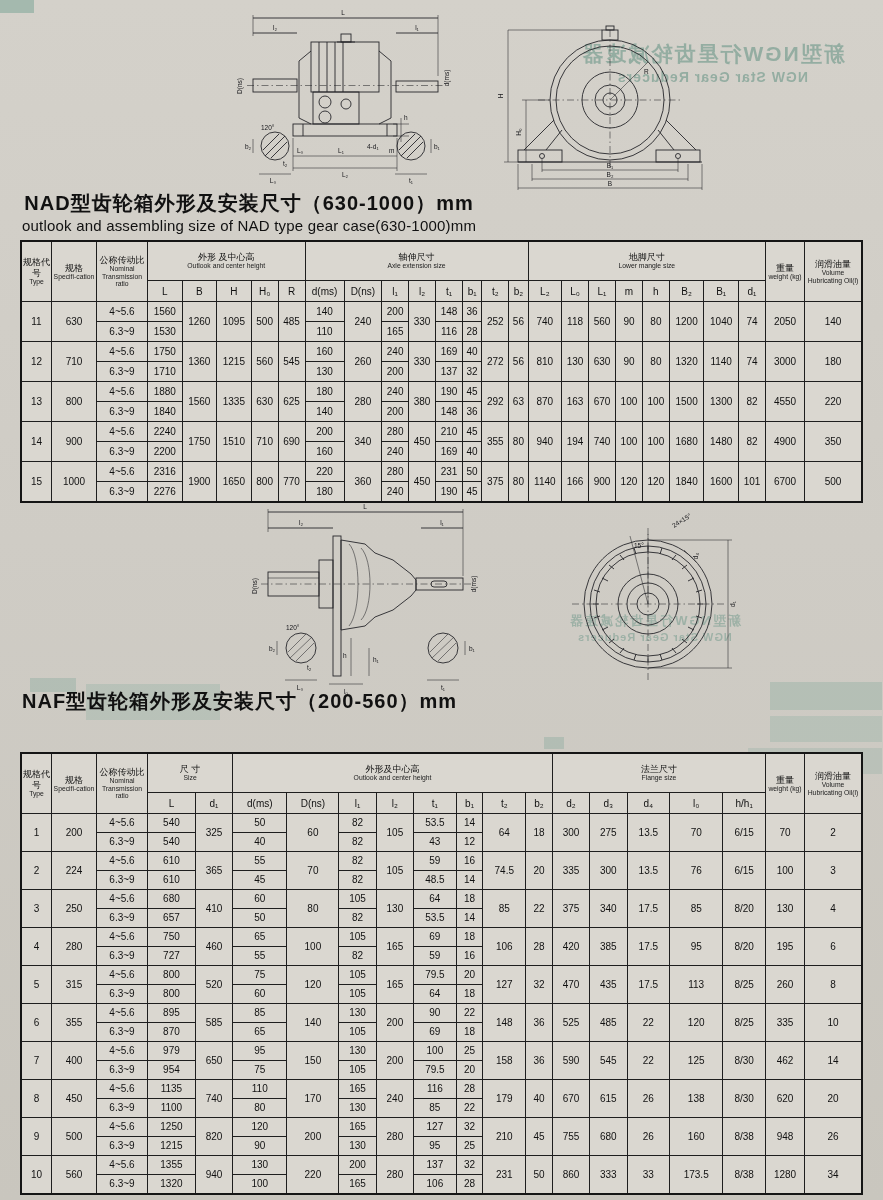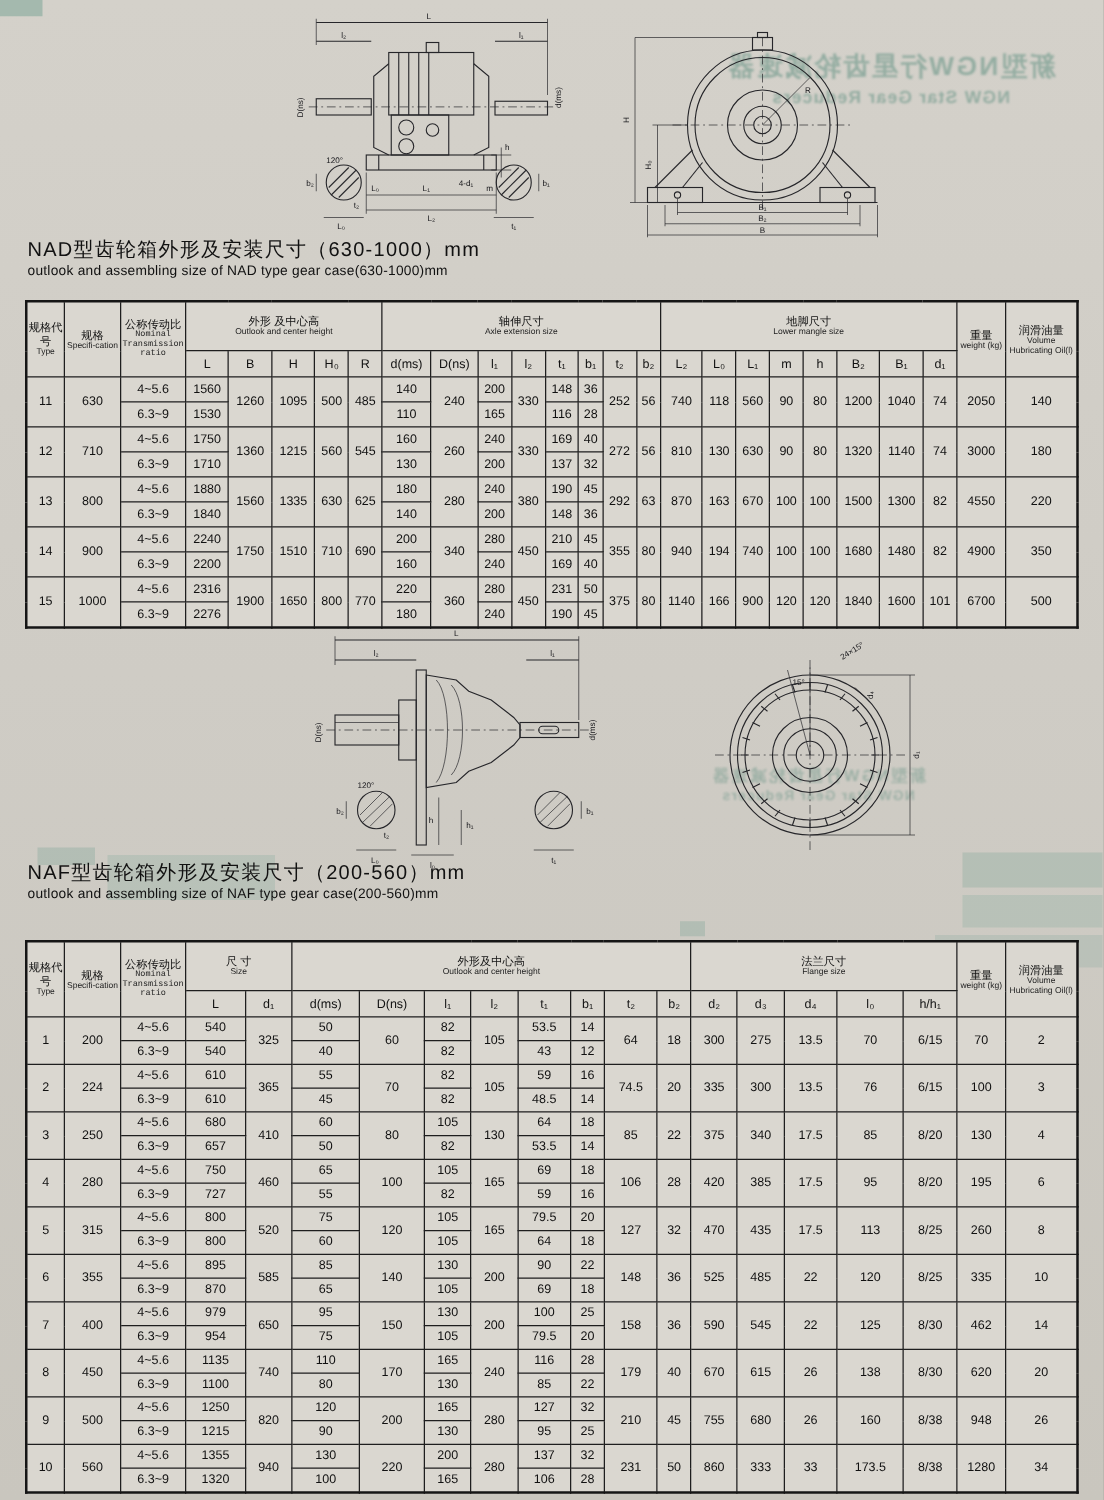--- a/index.html
+++ b/index.html
@@ -1,34 +1,34 @@
 <!DOCTYPE html>
 <html><head>
 <meta charset="utf-8">
 <style>
   html,body{margin:0;padding:0;background:#a9a69f;}
   .page{position:relative;width:883px;height:1200px;overflow:hidden;
         background:linear-gradient(180deg,#d4d1ca 0%,#cfccc5 45%,#c9c6be 100%);
         font-family:"Liberation Sans",sans-serif;color:#111;}
   
   .title-block{position:absolute;left:22px;}
-  .title-cn{font-size:16px;font-weight:400;letter-spacing:1px;text-align:center;}
-  .title-en{font-size:11px;letter-spacing:.2px;}
+  .title-cn{font-size:20px;font-weight:700;letter-spacing:1px;text-align:center;}
+  .title-en{font-size:15px;letter-spacing:.2px;}
   
   table{border-collapse:collapse;width:843px;background:#dad7d0;border:2px solid #151515;}
   th,td{border:1px solid #1e1e1e;text-align:center;vertical-align:middle;padding:0 1px;}
   td{font-size:10px;line-height:1;}
   #nad-table td{height:19px;}
   #naf-table td{height:18px;}
   th{font-weight:normal;}
   th .th-cn{display:block;font-size:9px;line-height:1.15;}
   th .th-en{display:block;font-size:6.8px;line-height:1.1;color:#222;}
   tr.colhead-row th{font-size:10px;height:20px;}
   th.group{height:38px;}
-  th.w-type{width:27px;}  th.w-spec{width:42px;text-align:center;}  th.w-ratio{width:48px;font-family:Liberation Mono, monospace;}
+  th.w-type{width:27px;}  th.w-spec{width:42px;text-align:center;}  th.w-ratio{width:48px;}
   th.w-weight{width:36px;} th.w-oil{width:54px;border-radius:18px;}
   
   .draw{position:absolute;}
   .draw svg line,.draw svg path,.draw svg rect,.draw svg circle,.draw svg polyline,.draw svg polygon
        {stroke:#26262a;fill:none;stroke-width:.9;}
   .draw svg text{font-size:6.5px;fill:#16161a;stroke:none;font-family:"Liberation Sans",sans-serif;}
   .draw svg .thin{stroke-width:.55;}
   
   .ghost{position:absolute;transform:scaleX(-1);color:rgba(45,115,96,.38);
          font-weight:bold;filter:blur(.7px);text-align:center;line-height:1.35;}
@@ -534,21 +534,20 @@
 
       <line x1="172" y1="38" x2="172" y2="166" class="thin"></line>
         <line x1="92" y1="38" x2="176" y2="38" class="thin"></line>
         <line x1="92" y1="166" x2="176" y2="166" class="thin"></line>
       <text transform="rotate(-90 179 102)" x="179" y="102" text-anchor="middle">d₁</text>
     </svg>
   </div>
 
   <div class="title-block" style="top:688px;">
     <div class="title-cn">NAF型齿轮箱外形及安装尺寸（200-560）mm</div>
-    <div class="title-en">outlook and assembling size of NAF type gear case(200-560)mm</div>
   </div>
 
   <table id="naf-table" style="position:absolute;left:20px;top:752px;">
     <thead>
       <tr>
         <th rowspan="2" class="w-type">
             <span class="th-cn">规格代号</span>
             <span class="th-en">Type</span>
           </th>
         <th rowspan="2" class="w-spec">

